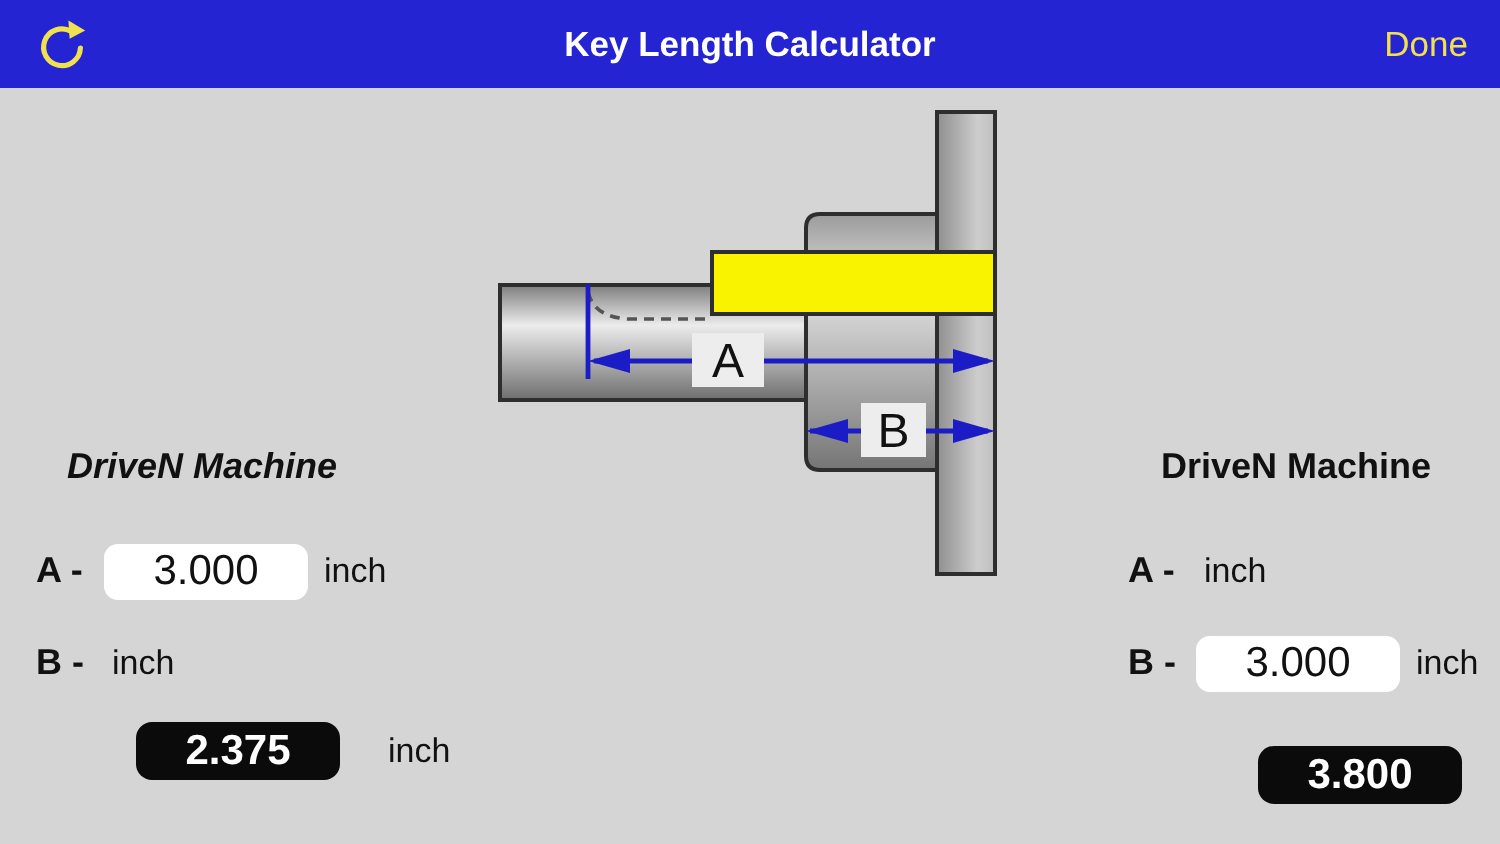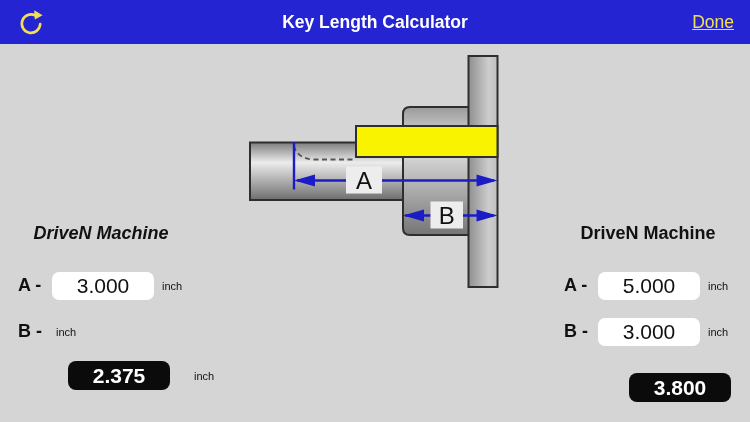--- a/index.html
+++ b/index.html
@@ -20,21 +20,21 @@
     line-height:44px; text-align:center;
     color:#ffffff; font-size:17.5px; font-weight:bold;
   }
   .refresh-btn {
     position:absolute; left:16px; top:7px; width:30px; height:30px;
     background:transparent; border:none; cursor:pointer; padding:0;
   }
   .done-btn {
     position:absolute; right:16px; top:0; height:44px;
     background:transparent; border:none; cursor:pointer;
-    color:#f2e14e; font-size:17.5px; font-family:"Liberation Sans", sans-serif;text-decoration:underline;
+    color:#f2e14e; font-size:17.5px; font-family:"Liberation Sans", sans-serif;
   }
 
   
   .diagram { position:absolute; left:240px; top:48px; width:270px; height:245px; }
 
   
   .section-title {
     position:absolute; width:160px; text-align:center;
     font-size:18px; font-weight:bold; color:#111;
   }
@@ -50,21 +50,21 @@
     text-align:left; flex:none;
   }
   .val-input {
     width:102px; height:28px; flex:none;
     border:none; border-radius:7px; background:#ffffff;
     text-align:center; font-size:21px; color:#111;
     font-family:"Liberation Sans", sans-serif; outline:none;
     margin-left:4px;
   }
   .unit {
-    margin-left:8px; font-size:11px; color:#111; flex:none;
+    margin-left:8px; font-size:17px; color:#111; flex:none;
   }
   .result-box {
     width:102px; height:29px; flex:none; margin-left:4px;
     background:#0b0b0b; border-radius:8px;
     color:#ffffff; font-size:21px; font-weight:bold;
     text-align:center; line-height:29px;
   }
   
   .l-a { left:18px; top:271px; }
   .l-b { left:18px; top:317px; }
@@ -151,21 +151,20 @@
   <div class="io-row l-r">
     <span class="row-label"></span>
     <span class="result-box">2.375</span>
     <span class="unit">inch</span>
   </div>
 
   <div class="section-title title-right">DriveN Machine</div>
 
   <div class="io-row r-a">
     <span class="row-label">A -</span>
-    <input class="val-input" type="text" value="5.000" style="">
     <span class="unit">inch</span>
   </div>
 
   <div class="io-row r-b">
     <span class="row-label">B -</span>
     <input class="val-input" type="text" value="3.000" style="">
     <span class="unit">inch</span>
   </div>
 
   <div class="io-row r-r">

